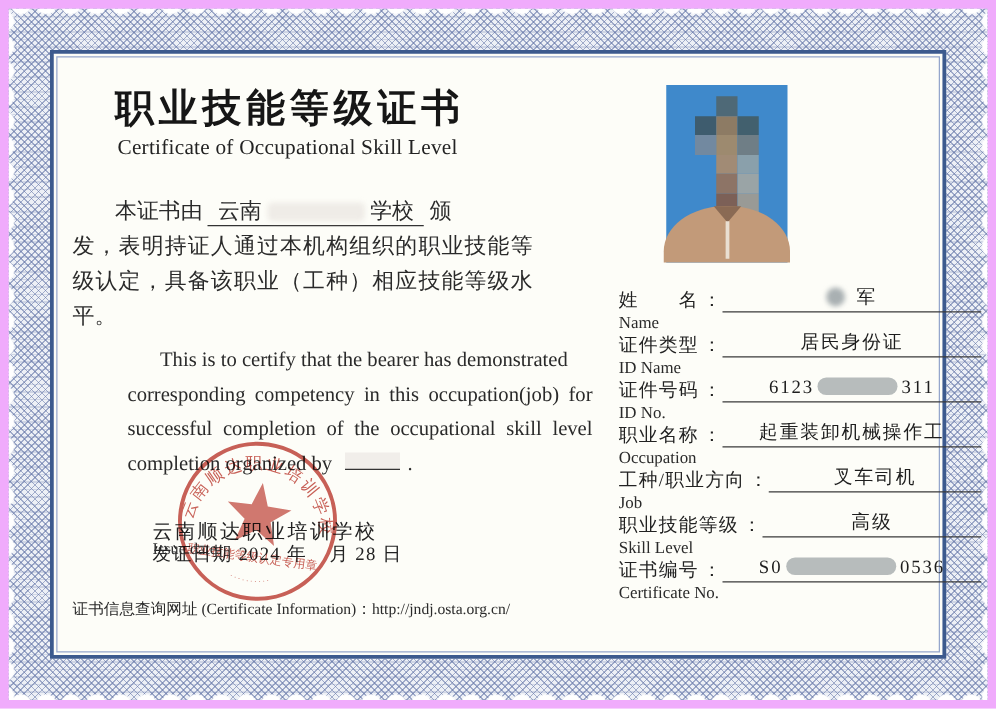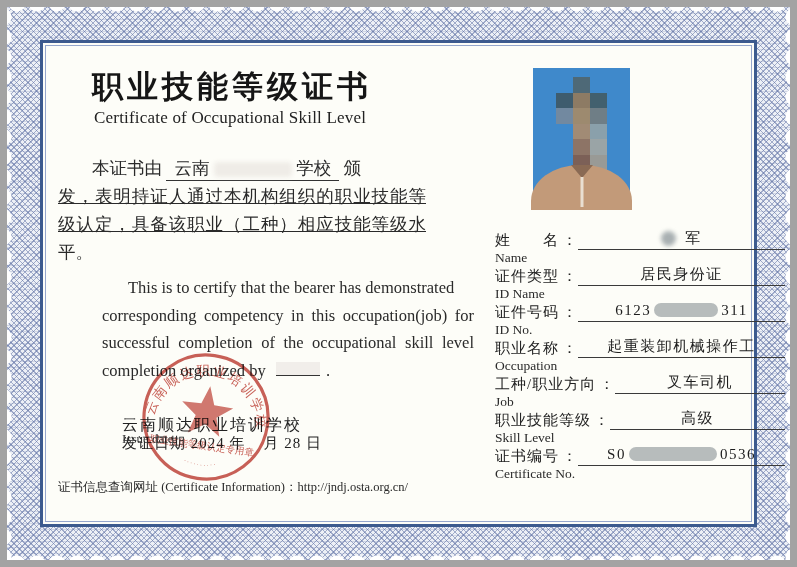--- a/index.html
+++ b/index.html
@@ -1,16 +1,16 @@
 <!DOCTYPE html>
 <html><head>
 <meta charset="utf-8">
 <style>
   html,body { margin:0; padding:0; background:#ffffff; }
-  .page { position:relative; width:797px; height:567px; background:#a3a3a3;
+  .page { position:relative; width:797px; height:567px; background:#f0abfc;
           font-family:"Liberation Serif","DejaVu Serif",serif; color:#1c1c1c; overflow:hidden; }
 
   
   .band { position:absolute; inset:7px; background-color:#edf0f6;
     background-image:
       repeating-linear-gradient(45deg, rgba(96,114,165,.55) 0 1px, transparent 1px 4px),
       repeating-linear-gradient(-45deg, rgba(96,114,165,.55) 0 1px, transparent 1px 4px),
       repeating-linear-gradient(0deg, rgba(96,114,165,.22) 0 1px, transparent 1px 6px);
   }
   .sc { position:absolute; }
@@ -29,21 +29,21 @@
   .inner { position:absolute; inset:40px; background:#fdfdf8; border:3px solid #3c5a8e;
     box-shadow: inset 0 0 0 2px #fdfdf8, inset 0 0 0 3px #95a6cc; }
 
   
   .title { position:absolute; left:92px; top:66px; margin:0; font-size:31px; font-weight:700;
            letter-spacing:4px; color:#161616; }
   .subtitle { position:absolute; left:94px; top:108px; font-size:17px; letter-spacing:.2px; color:#222; }
 
   .cn-para { position:absolute; left:58px; top:154px; width:368px; font-size:17.5px; line-height:28px; color:#2a2a2a; }
   .cn-line { height:28px; }
-  .cn-line.just { text-align:justify; text-align-last:justify;text-decoration:underline; }
+  .cn-line.just { text-align:justify; text-align-last:justify; }
   .l1 { padding-left:34px; white-space:nowrap; }
   .uline { display:inline-block; border-bottom:1px solid #333; padding:0 8px; line-height:24px; }
   .blur-wide { display:inline-block; width:78px; height:15px; vertical-align:middle;
                background:#efece7; filter:blur(2px); border-radius:4px; }
 
   .en-para { position:absolute; left:58px; top:274px; width:372px; font-size:16.5px; line-height:27.5px; color:#2a2a2a;margin-left:44px; }
   .en-line { height:27.5px; }
   .en-line.indent { text-indent:26px; }
   .en-line.just { text-align:justify; text-align-last:justify; }
   .blank-line { display:inline-block; width:44px; height:13px; margin:0 2px 0 6px;

